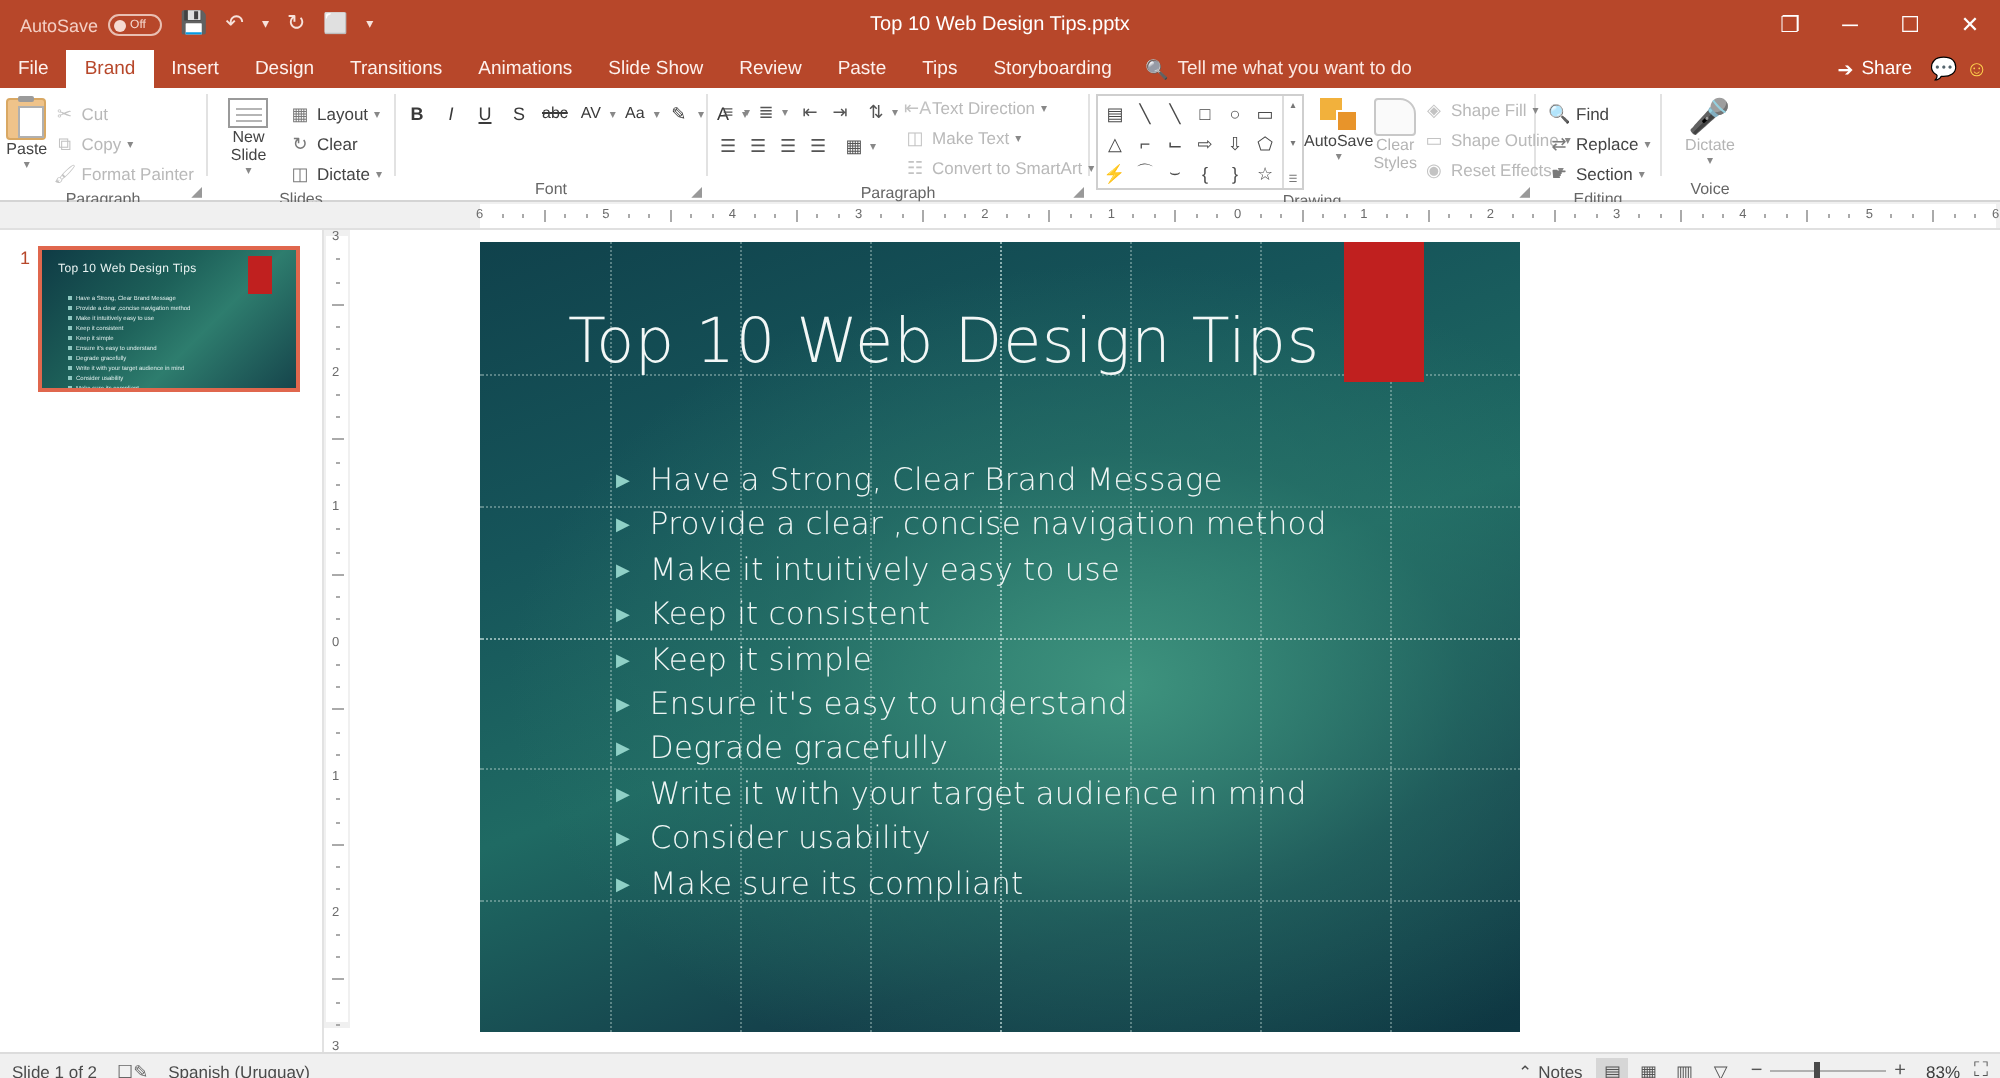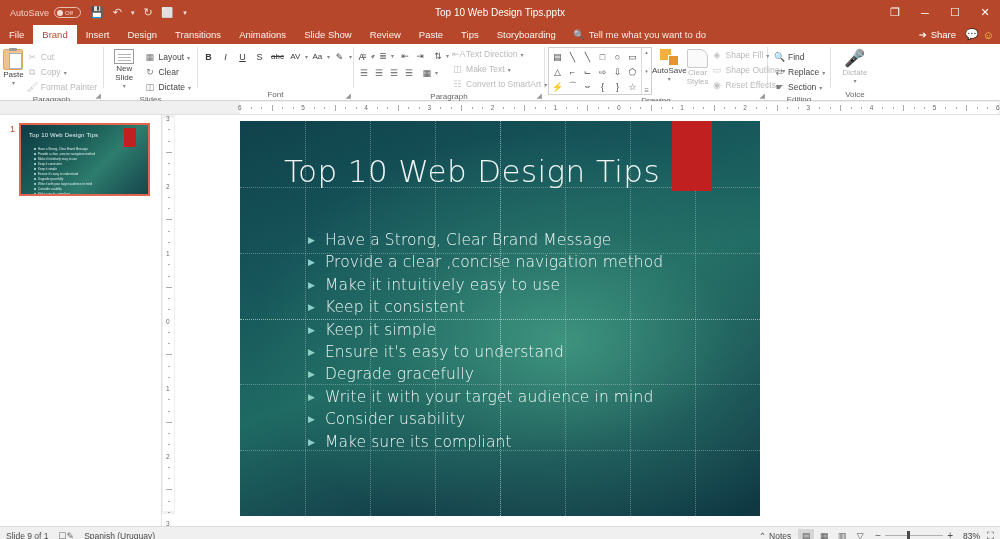--- a/index.html
+++ b/index.html
@@ -714,21 +714,21 @@
       <span class="tick" style="top: 360px; left: 5px; height: 1px; width: 2px;"></span>
       <span class="tick" style="top: 371.25px; left: 3px; height: 1px; width: 6px;"></span>
       <span class="tick" style="top: 382.5px; left: 5px; height: 1px; width: 2px;"></span>
       <span class="tick" style="top: 393.75px; left: 5px; height: 1px; width: 2px;"></span>
       <span class="rnum" style="top: 402px; left: 3px;">3</span>
     </div>
 </div>
 
 <div class="status">
   <div class="st-left">
-    <span>Slide 9 of 1</span>
+    <span>Slide 1 of 2</span>
     <span style="font-size:9px;color:#666">☐✎</span>
     <span>Spanish (Uruguay)</span>
   </div>
   <div class="st-right">
     <span style="display:flex;align-items:center;gap:3px">
       <span>⌃</span>
       <span>Notes</span>
     </span>
     <span style="display:flex;align-items:center;gap:2px">
       <span class="viewbtn sel">▤</span>

